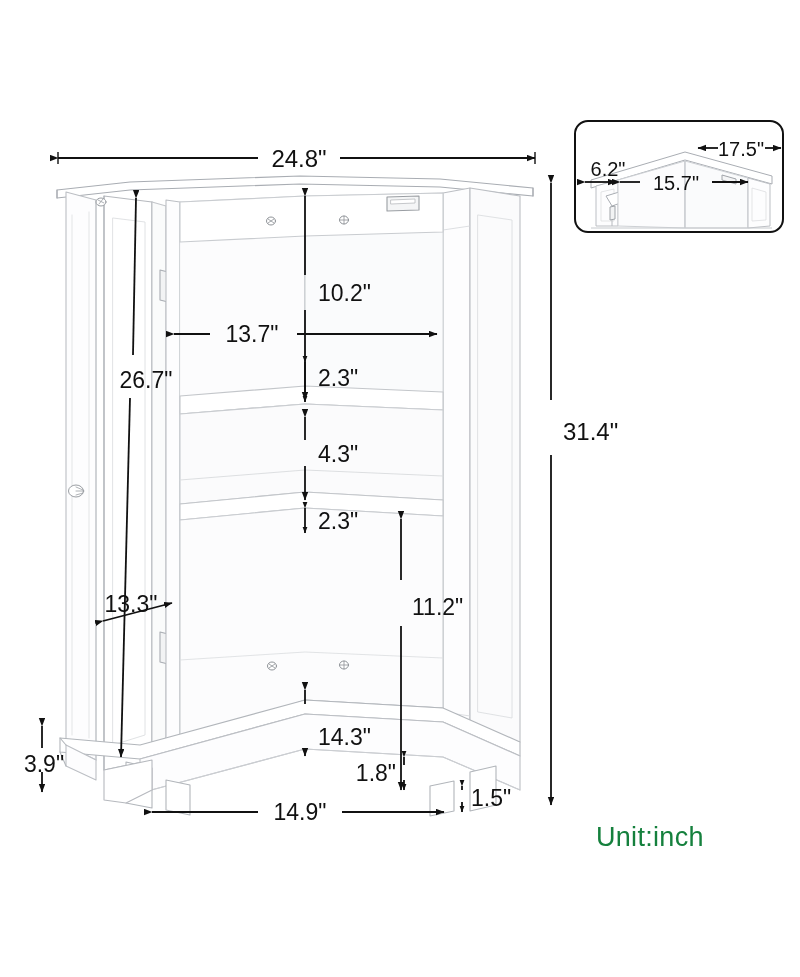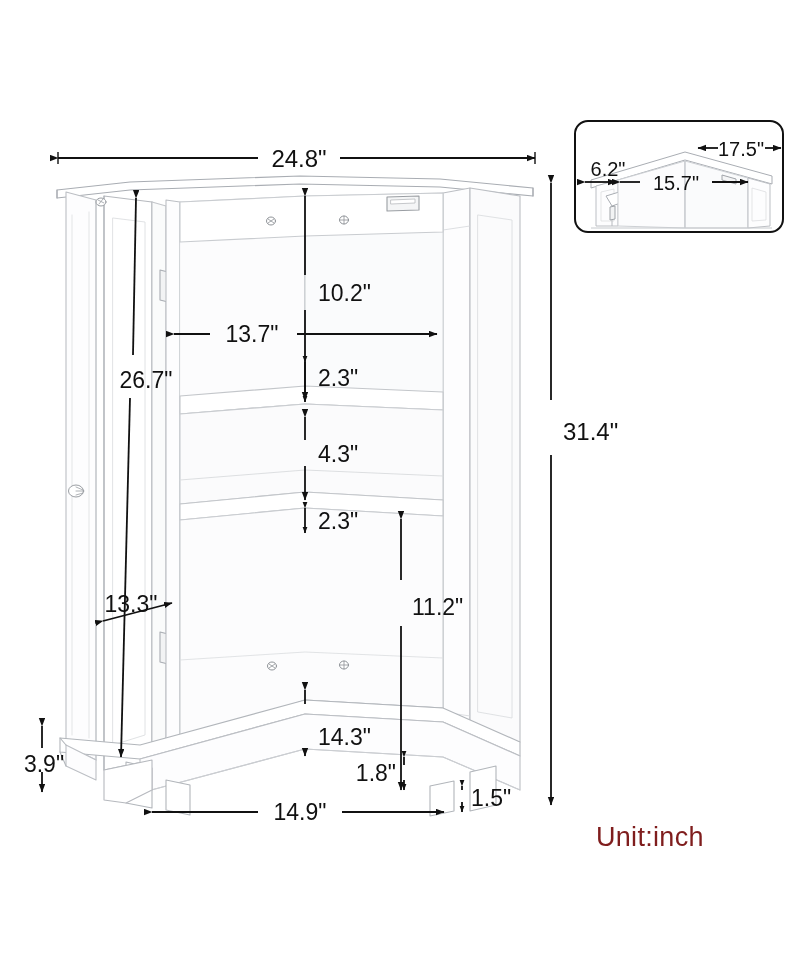--- a/index.html
+++ b/index.html
@@ -14,21 +14,21 @@
     height: 977px;
     background: #ffffff;
     overflow: hidden;
   }
   #diagram { position: absolute; left: 0; top: 0; }
   .unit-label {
     position: absolute;
     left: 596px;
     top: 822px;
     font-size: 27px;
-    color: #7f1d1d;
+    color: #15803d;
     letter-spacing: 0.3px;
     white-space: nowrap;
     font-family: "Liberation Sans", sans-serif;
   }
 </style>
 </head>
 <body>
 
 <div id="page">
 

